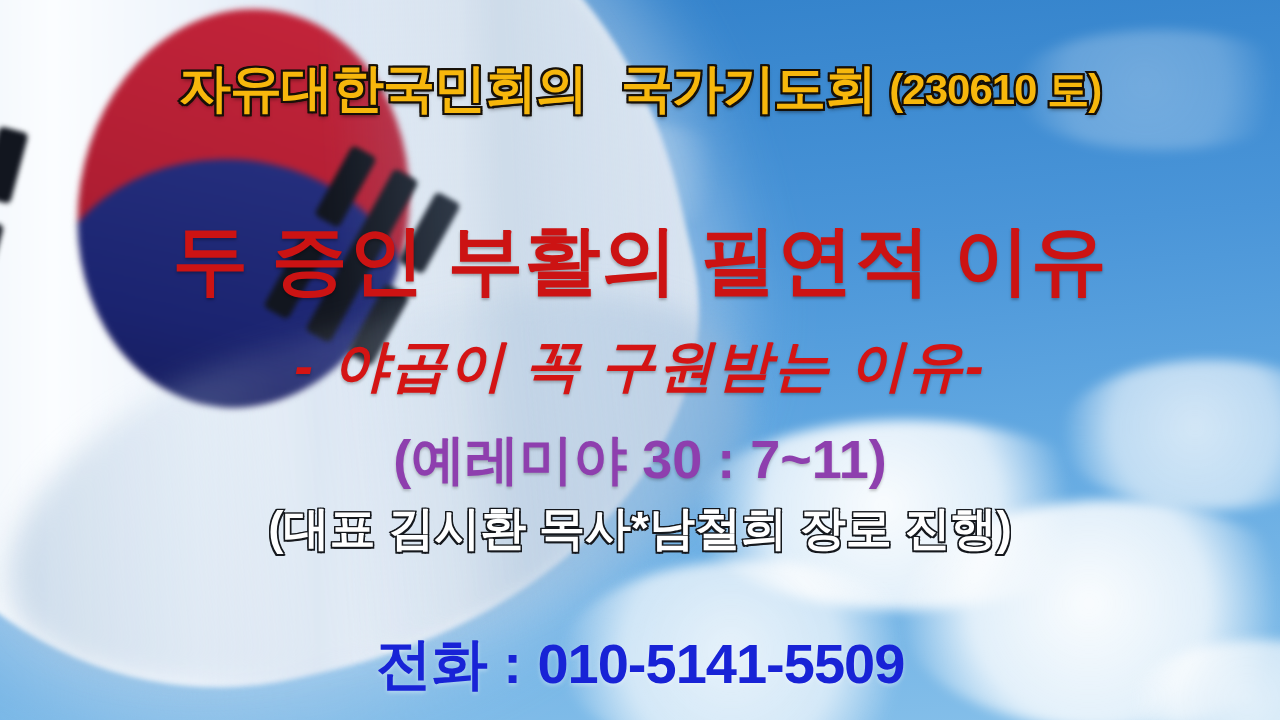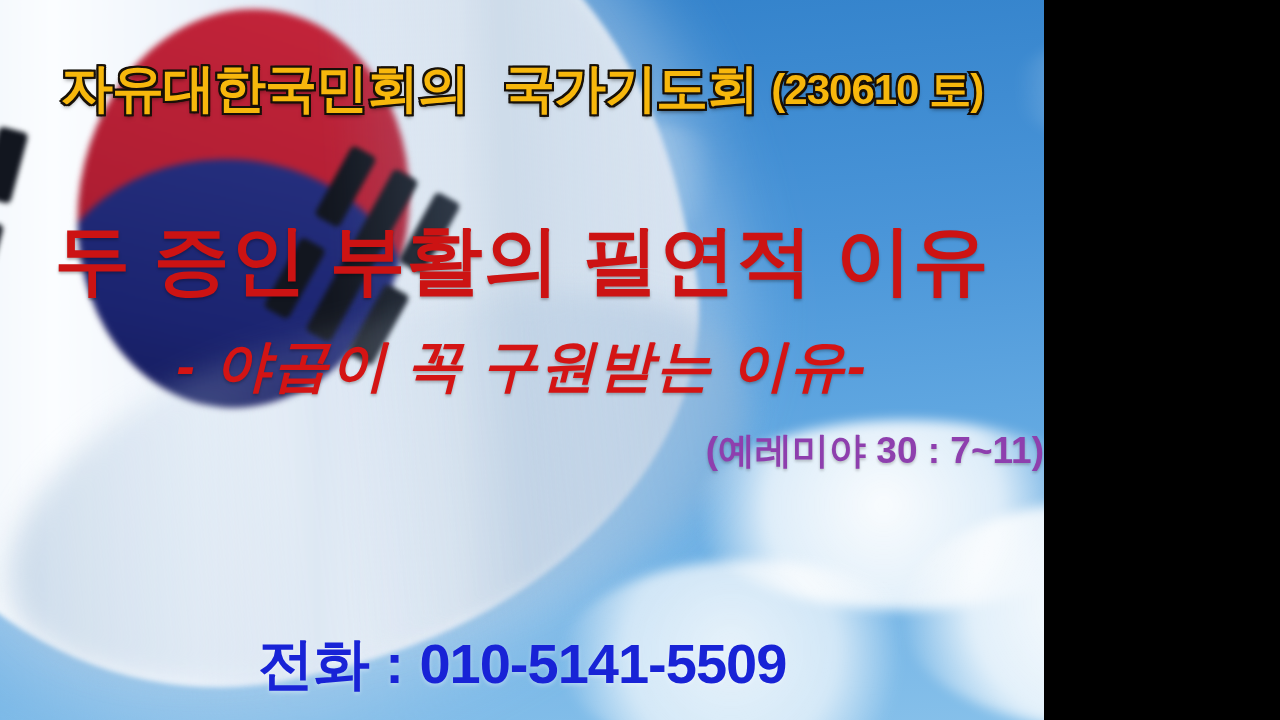--- a/index.html
+++ b/index.html
@@ -2,21 +2,21 @@
 <html><head>
 <meta charset="utf-8">
 <style>
   html, body {
     margin: 0;
     padding: 0;
     background: #000;
   }
   #stage {
     position: relative;
-    width: 1044px;
+    width: 1280px;
     height: 720px;
     overflow: hidden;
     font-family: "Liberation Sans", "DejaVu Sans", sans-serif;
     background: #3f8fd6;
     text-decoration: underline;
   }
 
   
   .sky {
     position: absolute;
@@ -183,25 +183,24 @@
     font-size: 56px;
     letter-spacing: 2px;
     color: #d41414;
     font-style: italic;
     text-shadow: 0 2px 3px rgba(0,0,0,.25);
   }
 
   
   .scripture {
     top: 432px;
-    font-size: 37px;
+    font-size: 54px;
     letter-spacing: 0px;
     color: #8e3fae;
     text-shadow: 0 2px 3px rgba(0,0,0,.22);
-    text-align: right;
   }
 
   
   .presenters {
     top: 505px;
     font-size: 46px;
     letter-spacing: 0px;
     color: #ffffff;
     -webkit-text-stroke: 2.4px #15181d;
     paint-order: stroke fill;
@@ -271,18 +270,19 @@
   <div class="txt header-line">
     <span>자유대한국민회의</span><span class="gap"></span><span>국가기도회</span>&nbsp;<span class="date">(230610 토)</span>
   </div>
 
   <div class="txt subtitle">- 야곱이 꼭 구원받는 이유-</div>
 
   <div class="txt headline">두 증인 부활의 필연적 이유</div>
 
   <div class="txt scripture">(예레미야 30 : 7~11)</div>
 
+  <div class="txt presenters">(대표 김시환 목사*남철희 장로 진행)</div>
 
   <div class="txt phone">
     <span>전화 : </span><span class="num">010-5141-5509</span>
   </div>
 
 </div>
 
 </body></html>

